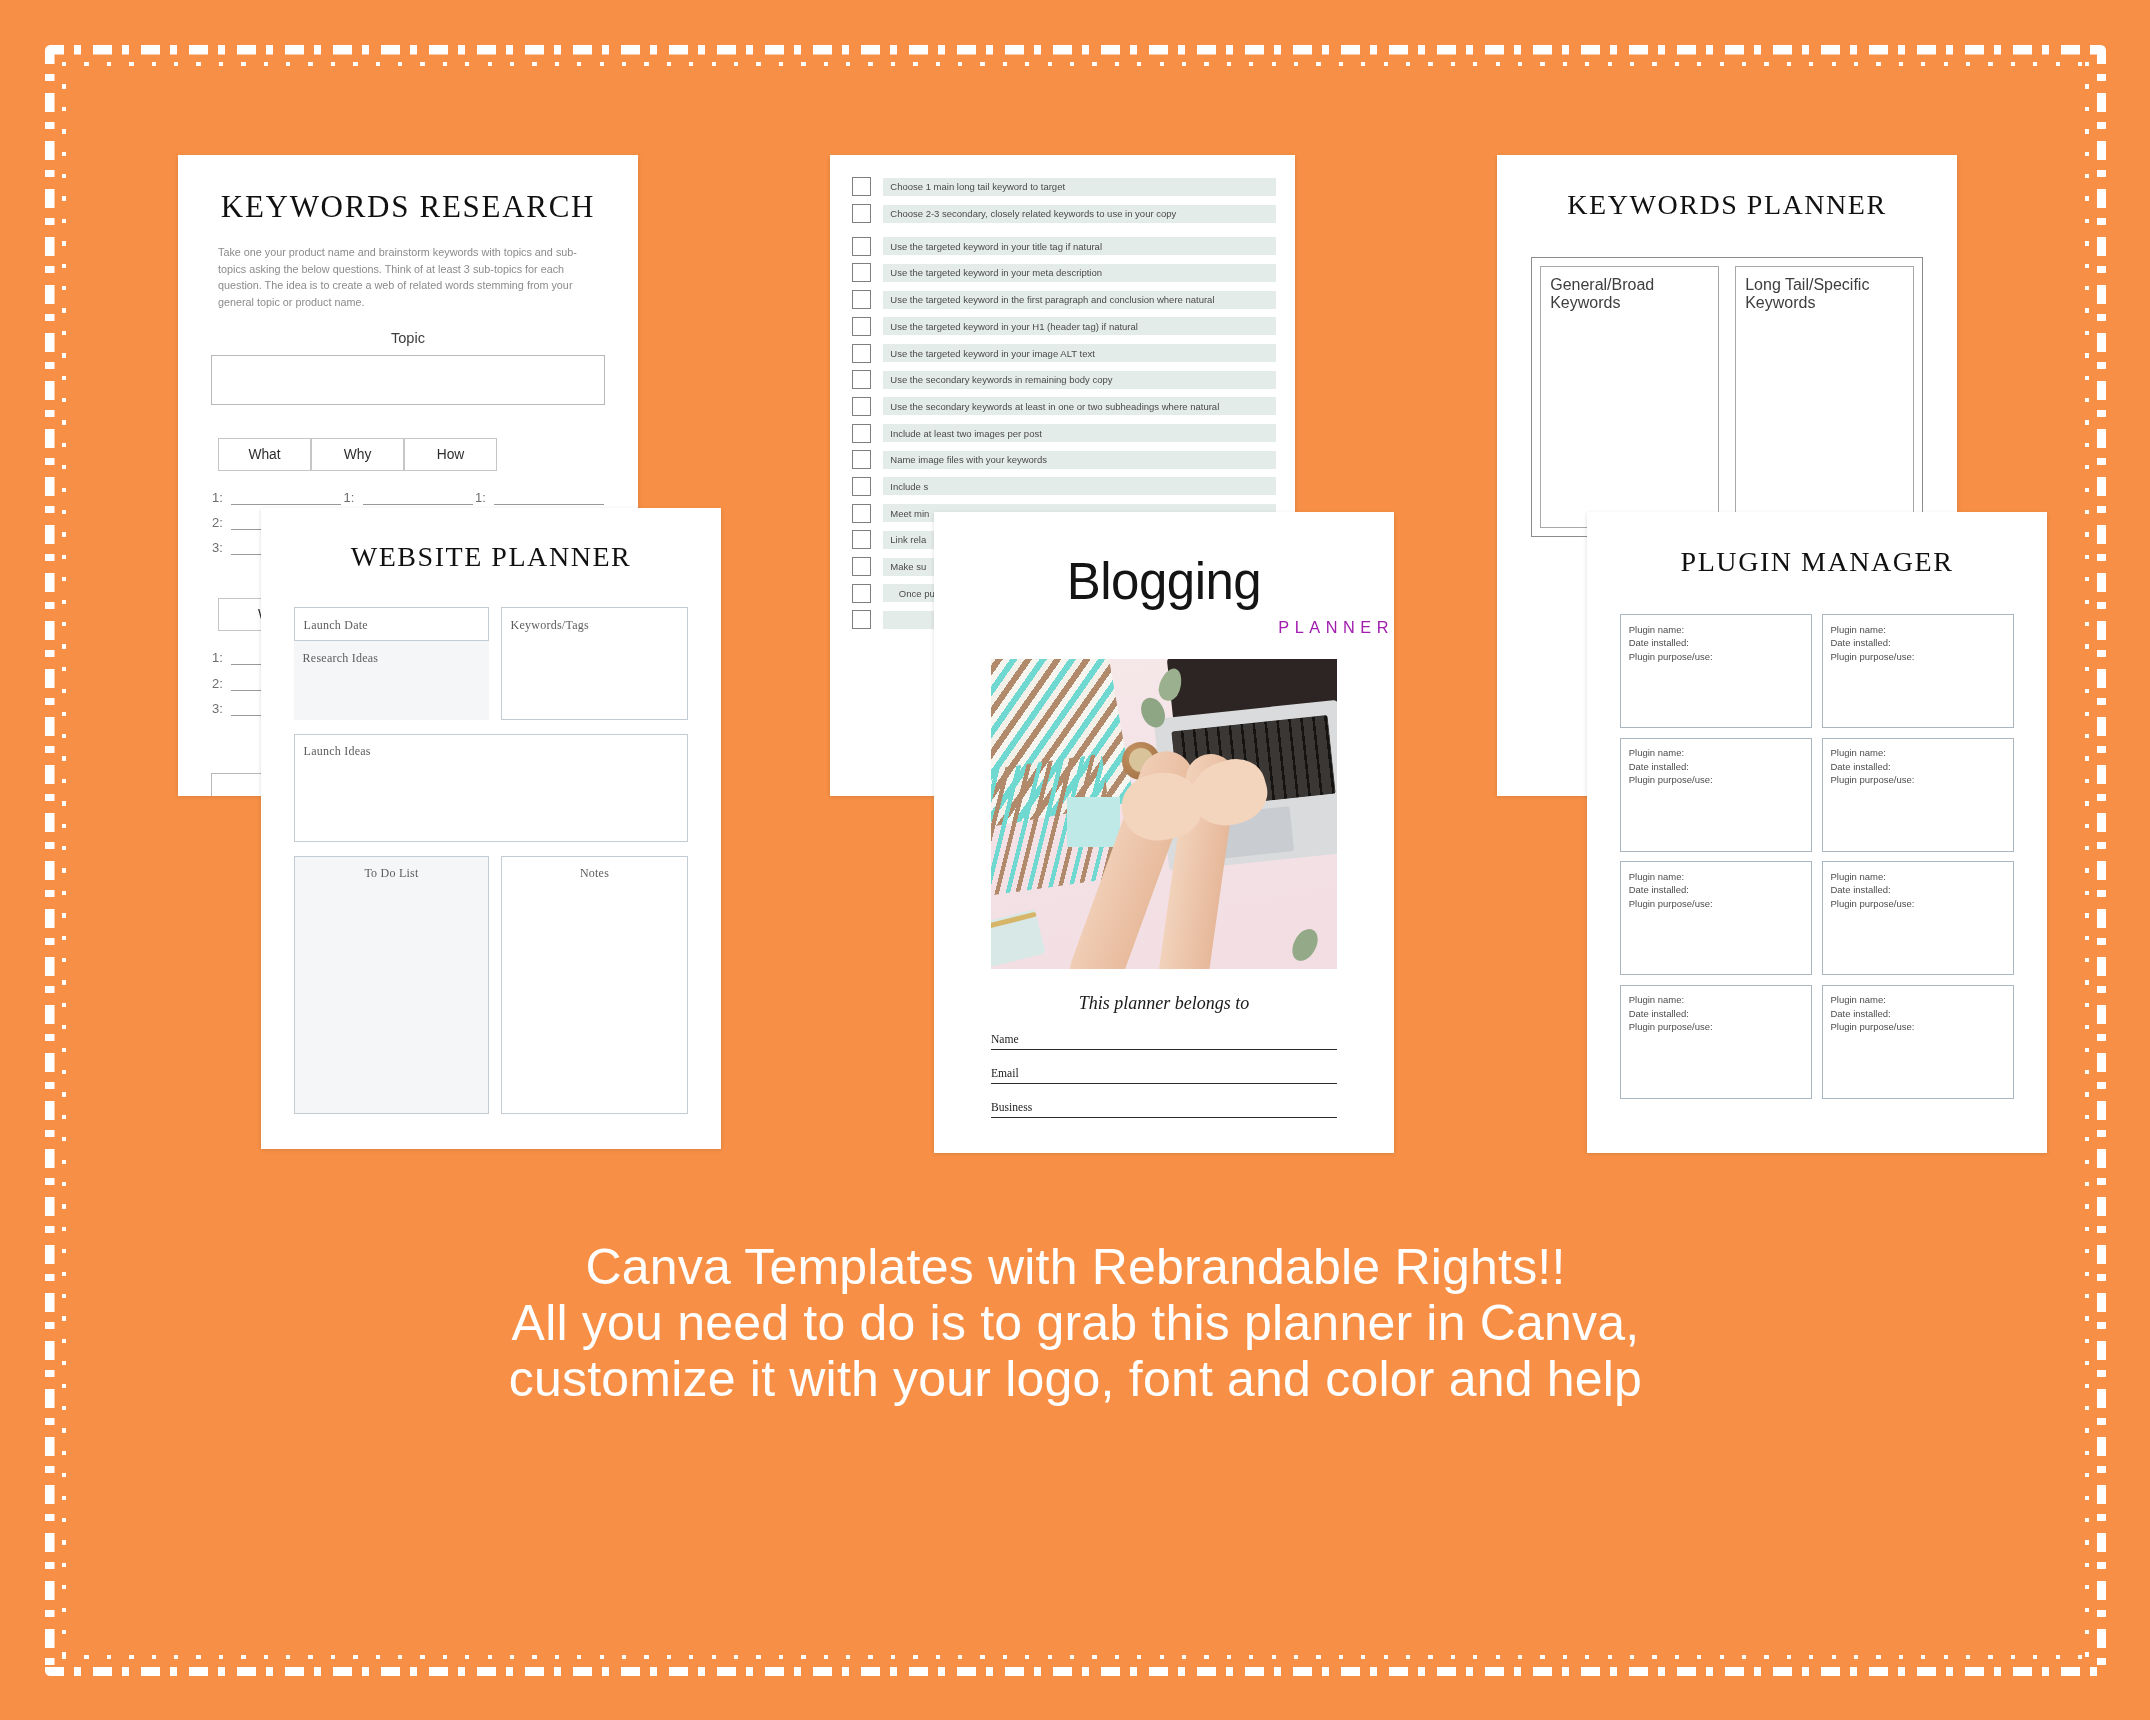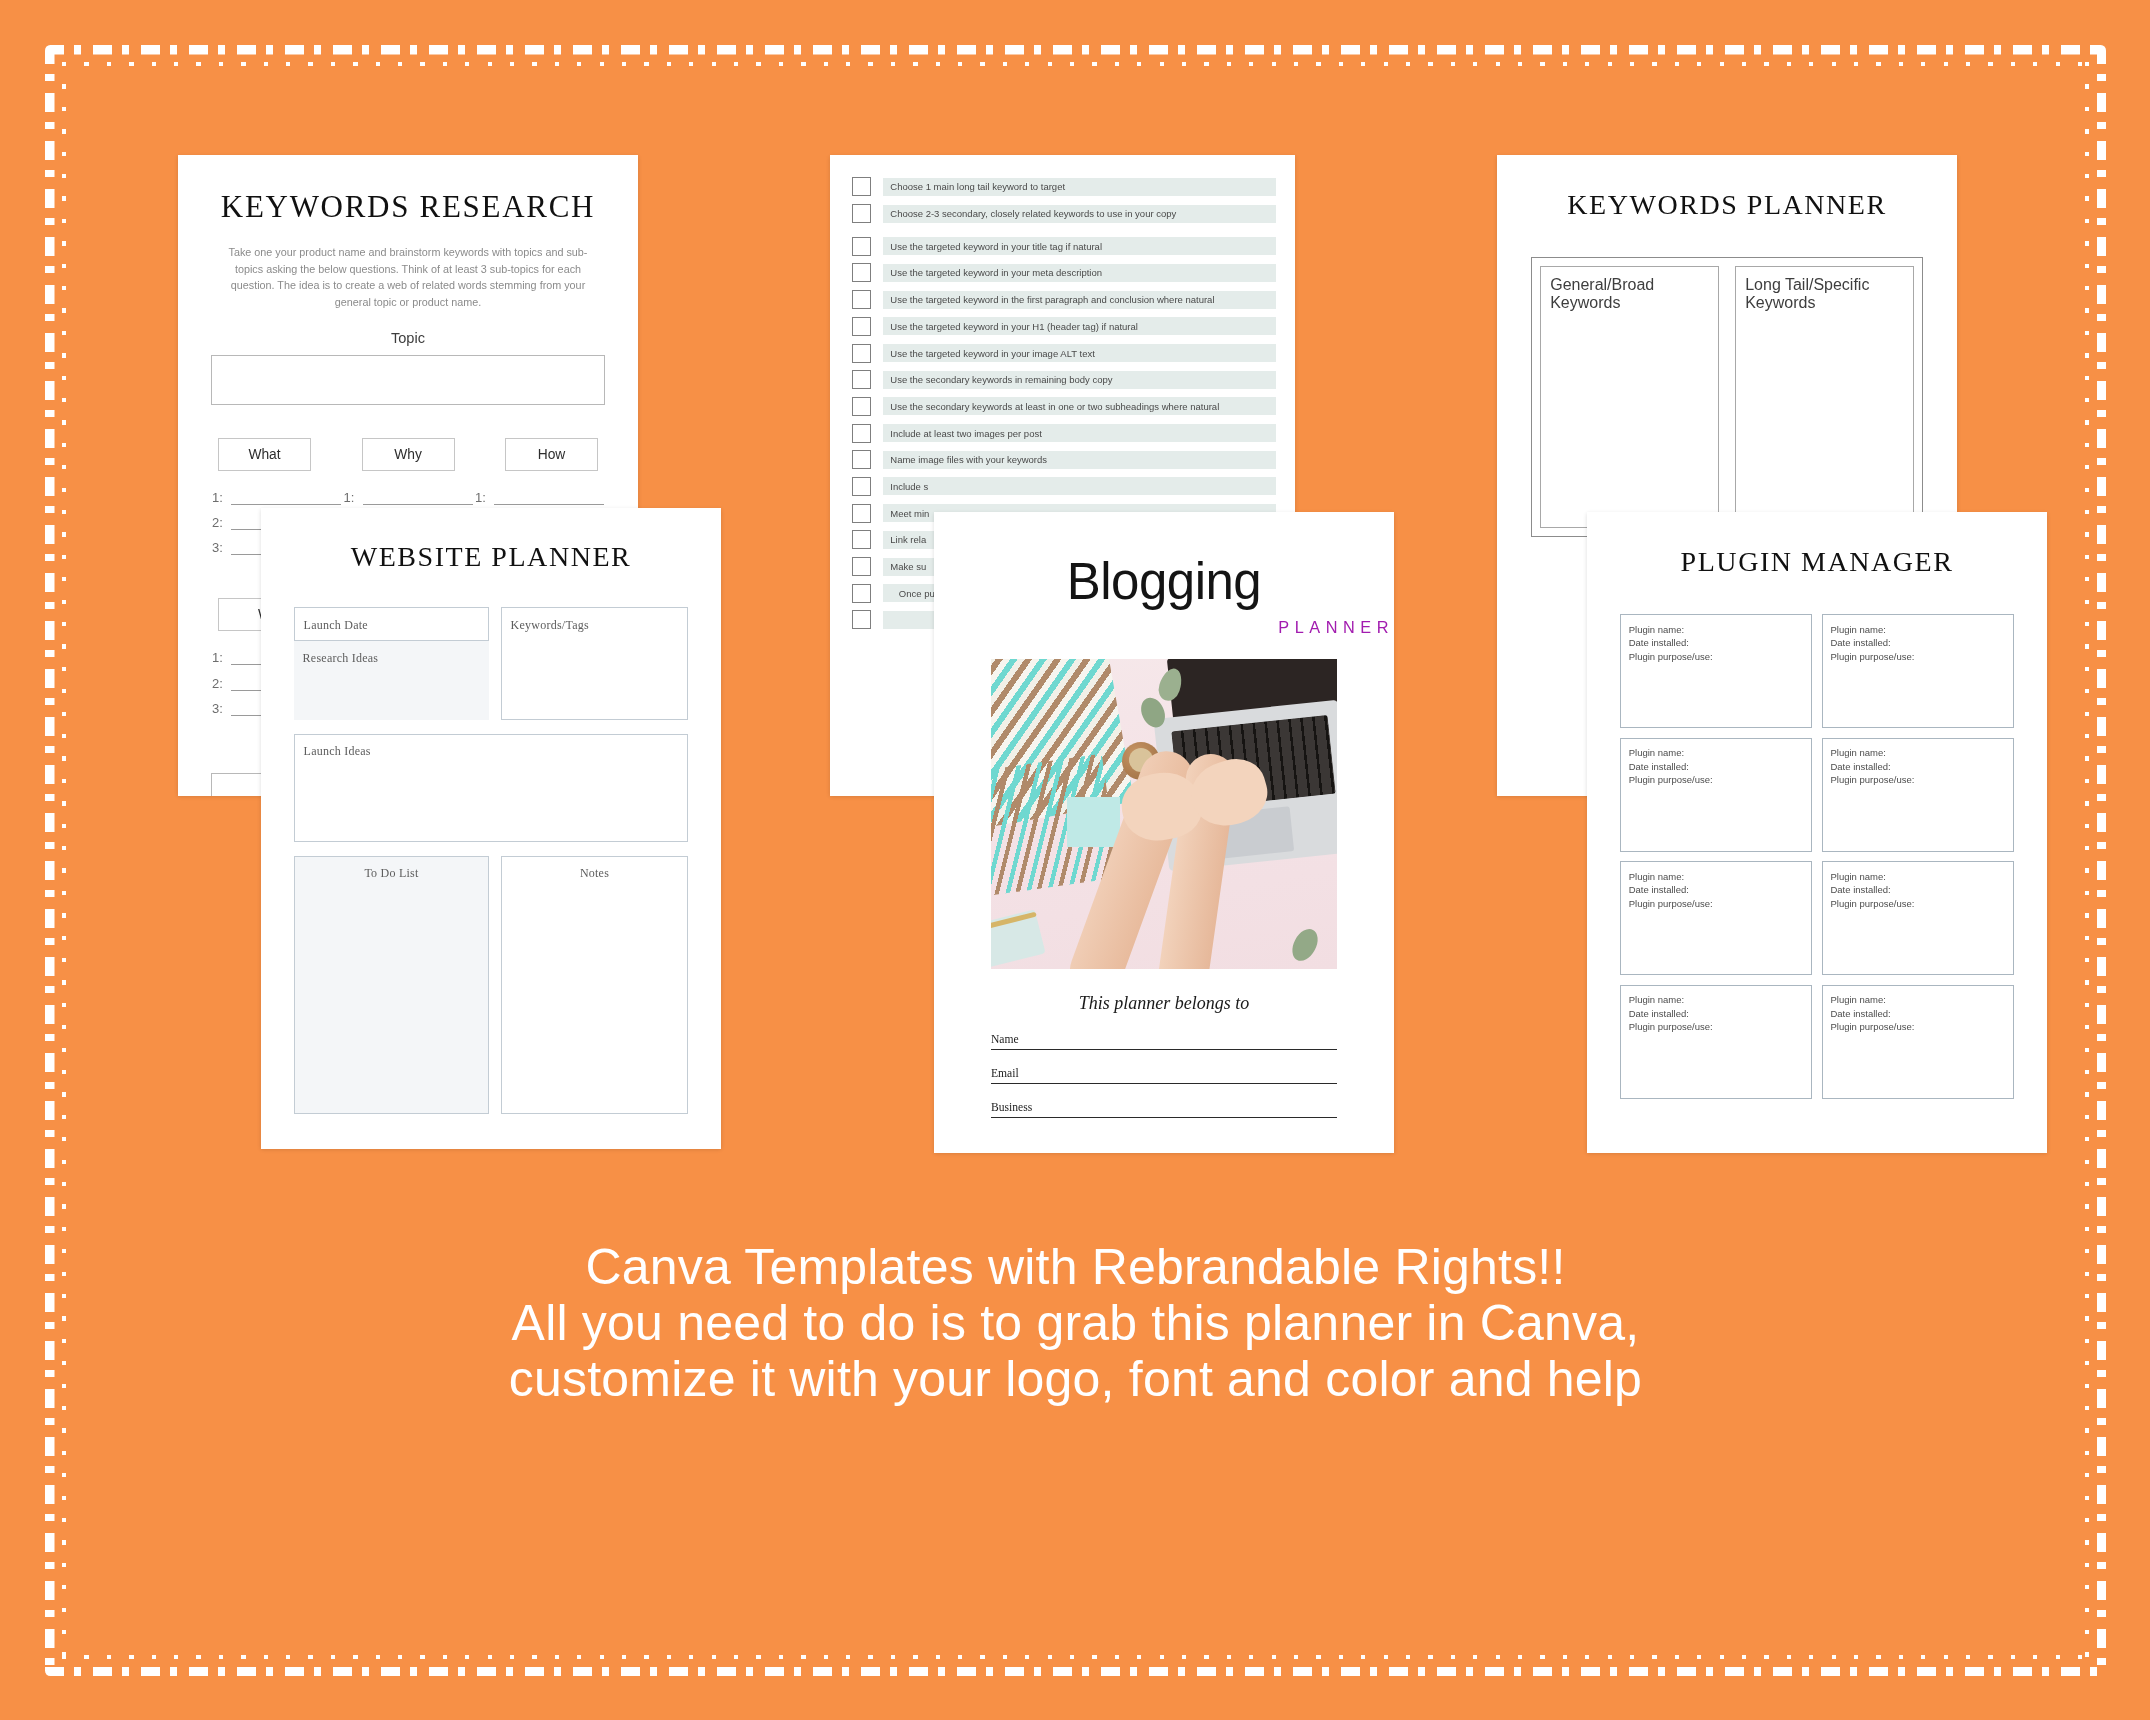--- a/index.html
+++ b/index.html
@@ -46,25 +46,25 @@
     letter-spacing: .055em;
     text-align: center;
     color: #111;
   }
 
   
   #kw-research { left: 178px; top: 155px; width: 460px; height: 641px; }
   #kw-research .serif-title { font-size: 31px; margin-top: 34px; }
   .kr-desc {
     font-size: 10.8px; color: #8b8b8b; line-height: 1.55;
-    text-align: center; margin: 19px 40px 0 40px;
+    margin: 19px 40px 0 40px;
   }
   .kr-topic-label { text-align:center; font-size:14.6px; color:#3d3d3d; margin-top:19px; }
   .kr-topic-box { margin: 8.6px 33px 0 33px; height: 50px; border: 1.2px solid #b8b8b8; }
-  .kr-btn-row { display:flex; justify-content: space-between; margin: 33px 40px 0 40px; }
+  .kr-btn-row { display:flex; justify-content: flex-start; margin: 33px 40px 0 40px; }
   .kr-btn { width: 93px; height: 33px; border: 1px solid #c6c6c6; display:flex; align-items:center; justify-content:center; font-size:13.8px; color:#2e2e2e; }
   .kr-lists { display:flex; justify-content: space-between; margin: 19px 34px 0 34px; }
   .kr-list { width: 129px; }
   .kr-line { display:flex; align-items:flex-end; font-size:13px; color:#6d6d6d; margin-bottom: 10.3px; }
   .kr-line .num { width: 19px; }
   .kr-line .rule { flex:1; border-bottom: 1px solid #9a9a9a; height: 13px; }
   .kr-notes-label { text-align:center; font-size:14.6px; color:#3d3d3d; margin-top: 22.4px; }
   .kr-notes-box { margin: 8.6px 33px 0 33px; height: 74px; border: 1.2px solid #b8b8b8; }
 
   

